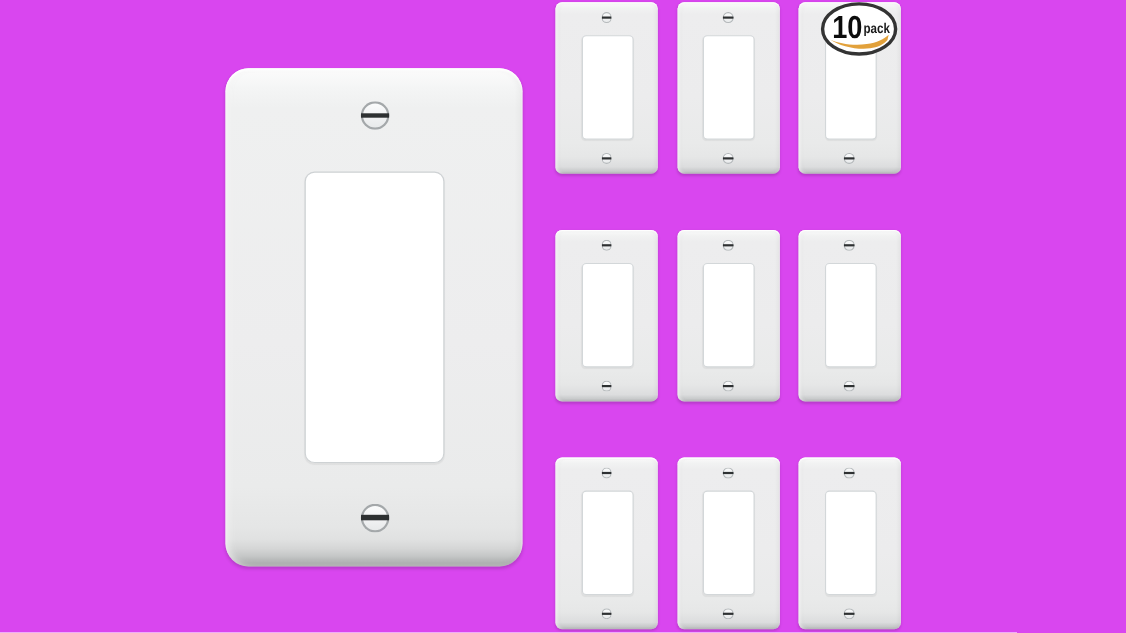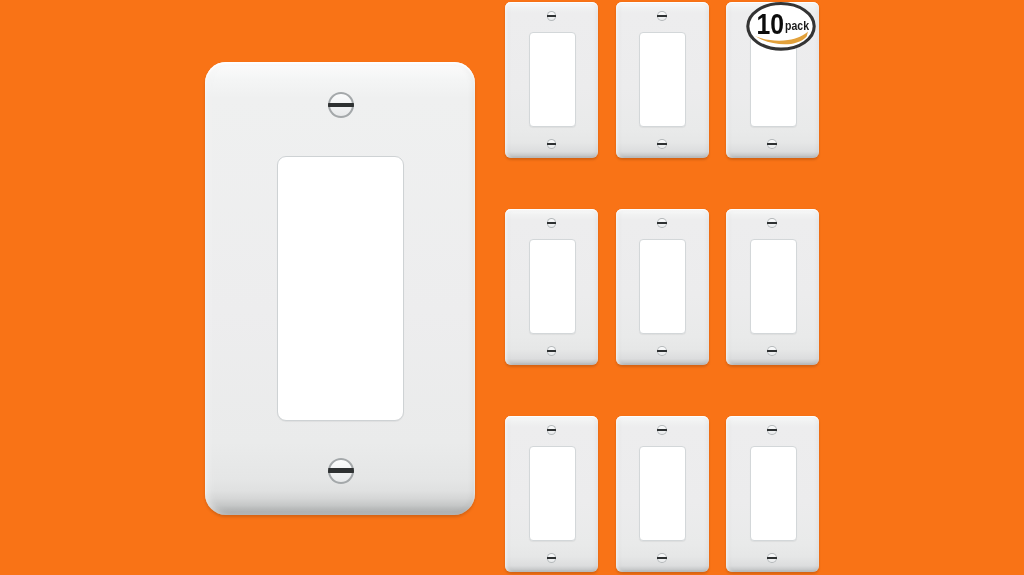--- a/index.html
+++ b/index.html
@@ -1,16 +1,16 @@
 <!DOCTYPE html>
 <html><head>
 <meta charset="utf-8">
 <style>
   html,body{margin:0;padding:0;background:#ffffff;}
-  #stage{position:relative;width:1024px;height:575px;background:#f97316;overflow:hidden;
+  #stage{position:relative;width:1024px;height:575px;background:#d946ef;overflow:hidden;
          font-family:"Liberation Sans", sans-serif;}
   .plate{position:absolute;
     background:
       linear-gradient(180deg, #fbfbfb 0%, #f1f2f2 3.5%, #ededee 7%, #ececed 55%, #e9eaea 82%, #e6e7e7 90%, #dcddde 96%, #c6c8c9 98.6%, #a9abac 100%);
     border-radius:6px;
     box-shadow: inset 0 1px 1px rgba(255,255,255,.95),
                 inset 2px 0 3px rgba(255,255,255,.5),
                 inset -2px 0 4px rgba(0,0,0,.045),
                 inset 3px 0 4px rgba(0,0,0,.03),
                 0 1.5px 2.5px rgba(0,0,0,.15);}

